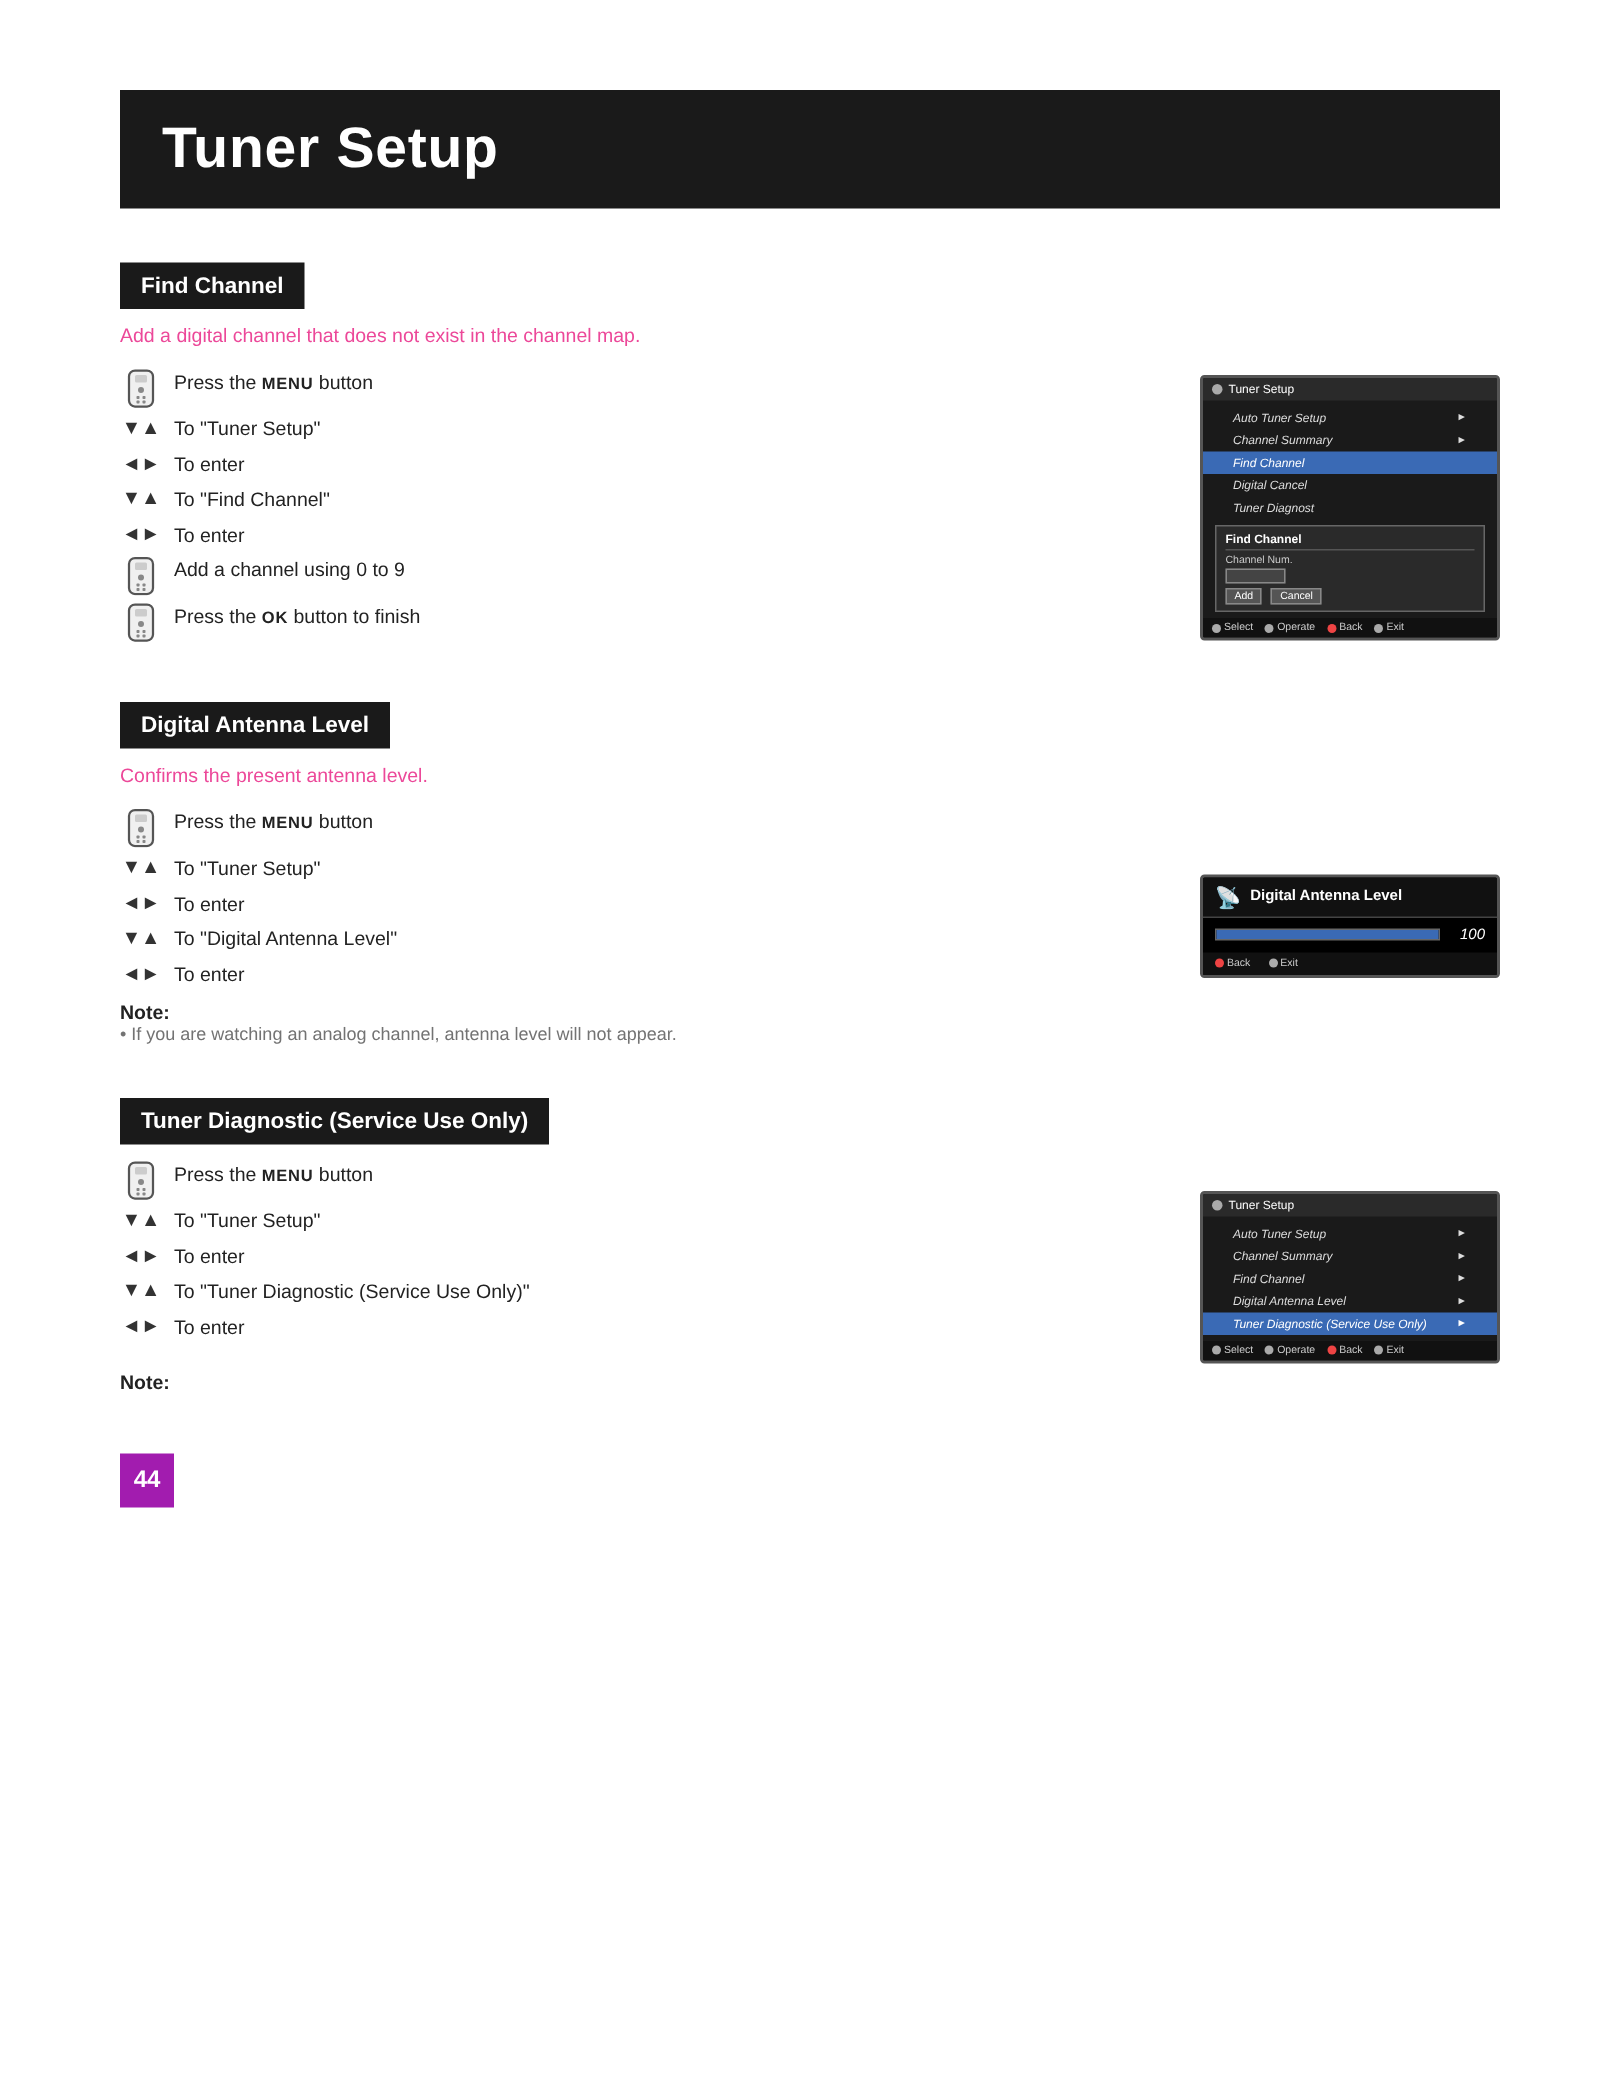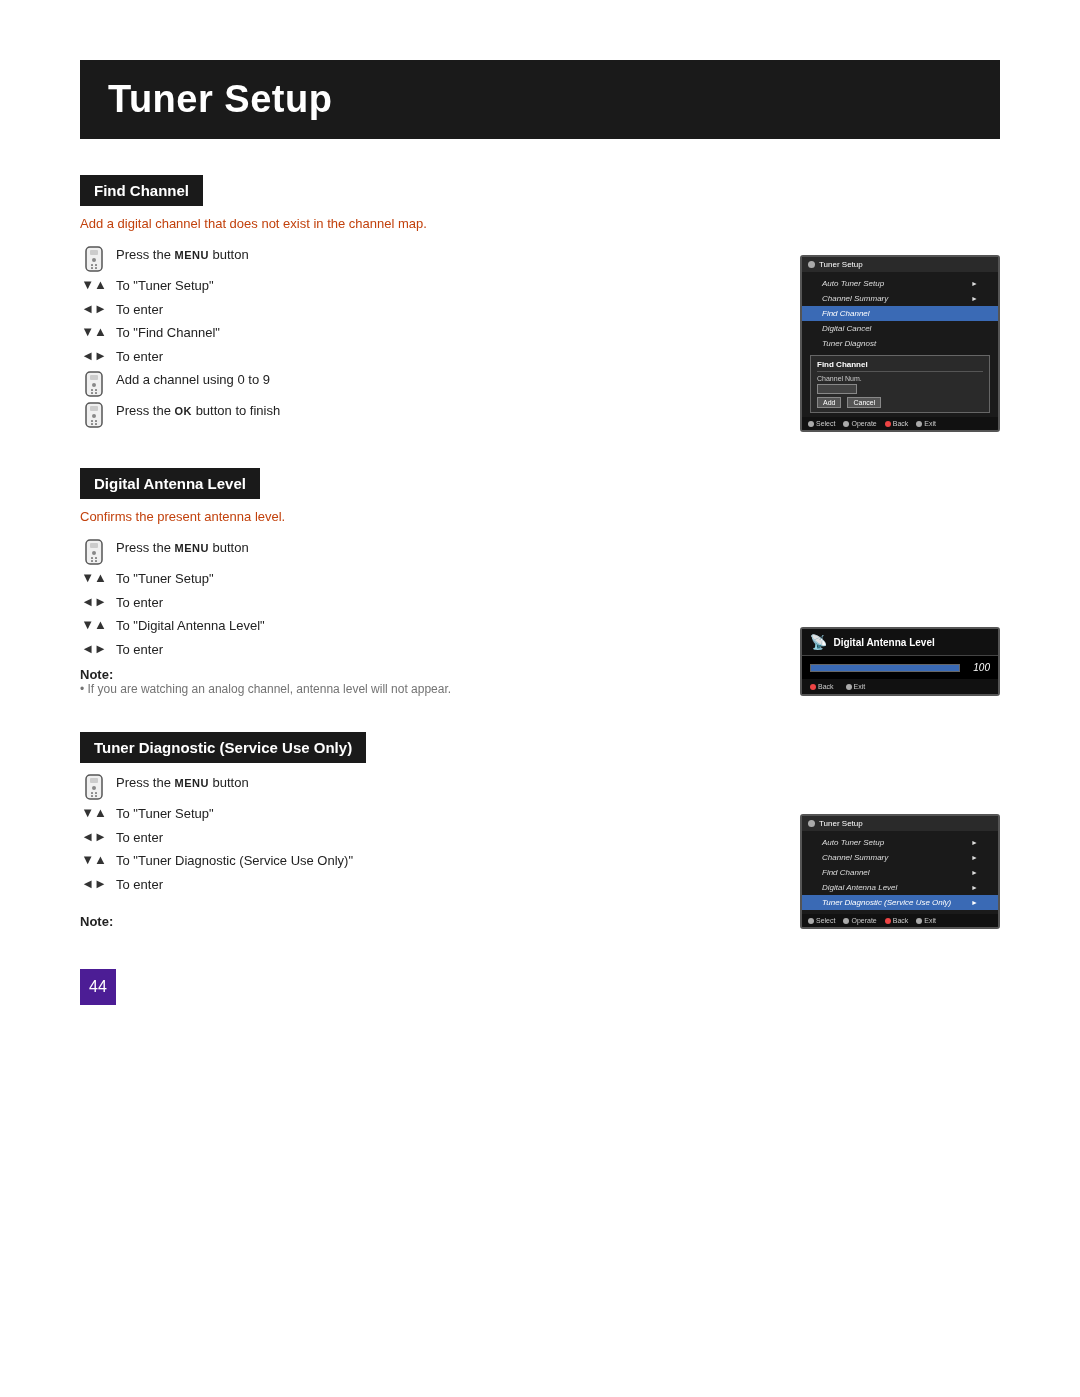--- a/index.html
+++ b/index.html
@@ -33,32 +33,32 @@
       color: #fff;
       font-size: 15px;
       font-weight: bold;
       padding: 7px 14px;
       display: inline-block;
       margin-bottom: 10px;
     }
 
     .section-desc {
       font-size: 13px;
-      color: #c2410c;
+      color: #ec4899;
       margin-bottom: 14px;
     }
 
     .section-block {
       margin-bottom: 36px;
     }
 
     
     .instruction-area {
       display: flex;
-      align-items: flex-end;
+      align-items: center;
       gap: 30px;
       margin-bottom: 8px;
     }
 
     .steps-col {
       flex: 1;
       min-width: 0;
     }
 
     .screenshot-col {
@@ -317,29 +317,29 @@
       font-size: 13px;
     }
 
     .note-text {
       font-size: 12px;
       color: #737373;
     }
 
     
     .page-number-box {
-      background: #4c1d95;
+      background: #a21caf;
       color: #fff;
       width: 36px;
       height: 36px;
       display: flex;
       align-items: center;
       justify-content: center;
       font-size: 16px;
-      font-weight: normal;
+      font-weight: bold;
       margin-top: 40px;
     }
 
   </style>
 </head>
 <body>
 
 <div class="page-container">
 
   <div class="title-banner">Tuner Setup</div>

